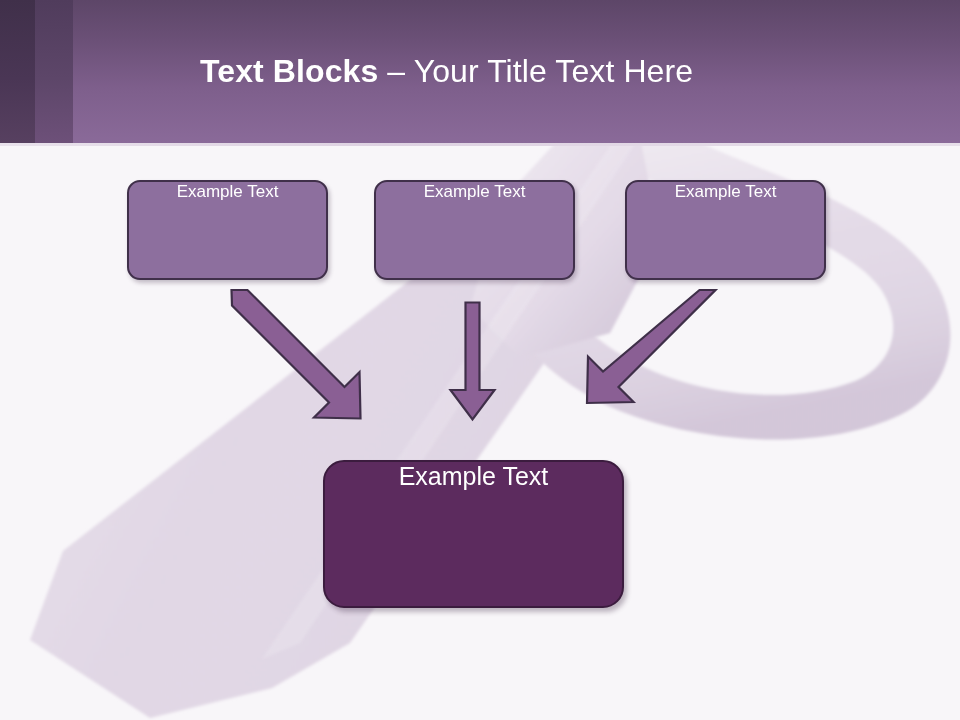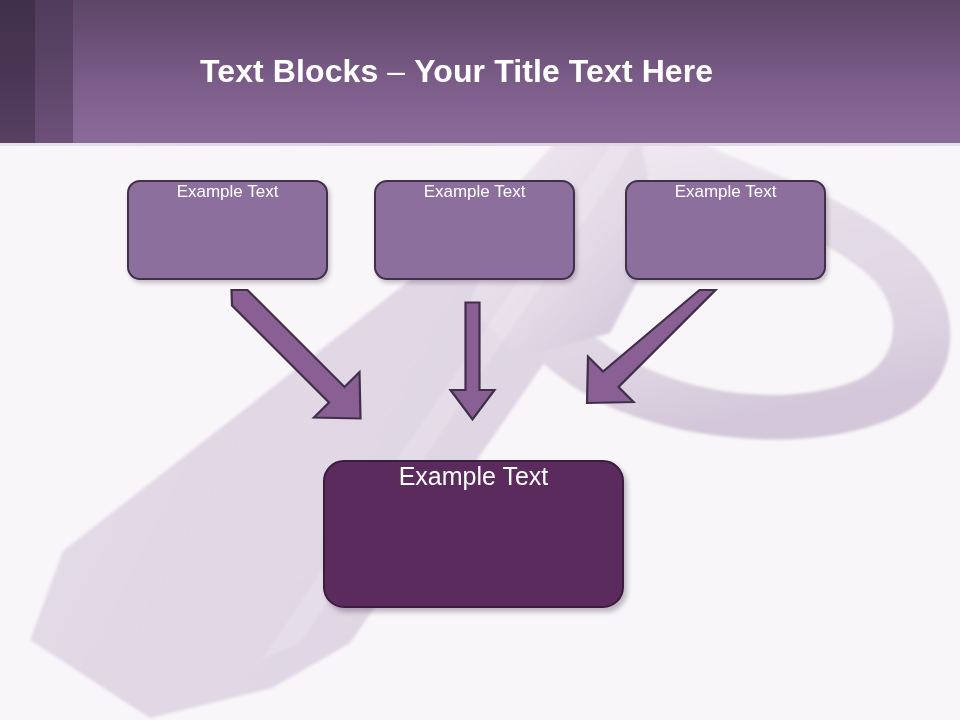--- a/index.html
+++ b/index.html
@@ -59,21 +59,21 @@
     left: 200px;
     top: 52px;
     color: #ffffff;
     font-size: 32px;
     line-height: 38px;
     white-space: nowrap;
     letter-spacing: 0.1px;
   }
   #title .t-strong { font-weight: bold; }
   #title .t-dash   { font-weight: normal; }
-  #title .t-rest   { font-weight: bold; }
+  #title .t-rest   { font-weight: normal; }
 
   
   .node {
     position: absolute;
     box-sizing: border-box;
     display: flex;
     align-items: flex-start;
     justify-content: center;
     color: #ffffff;
     text-align: center;

